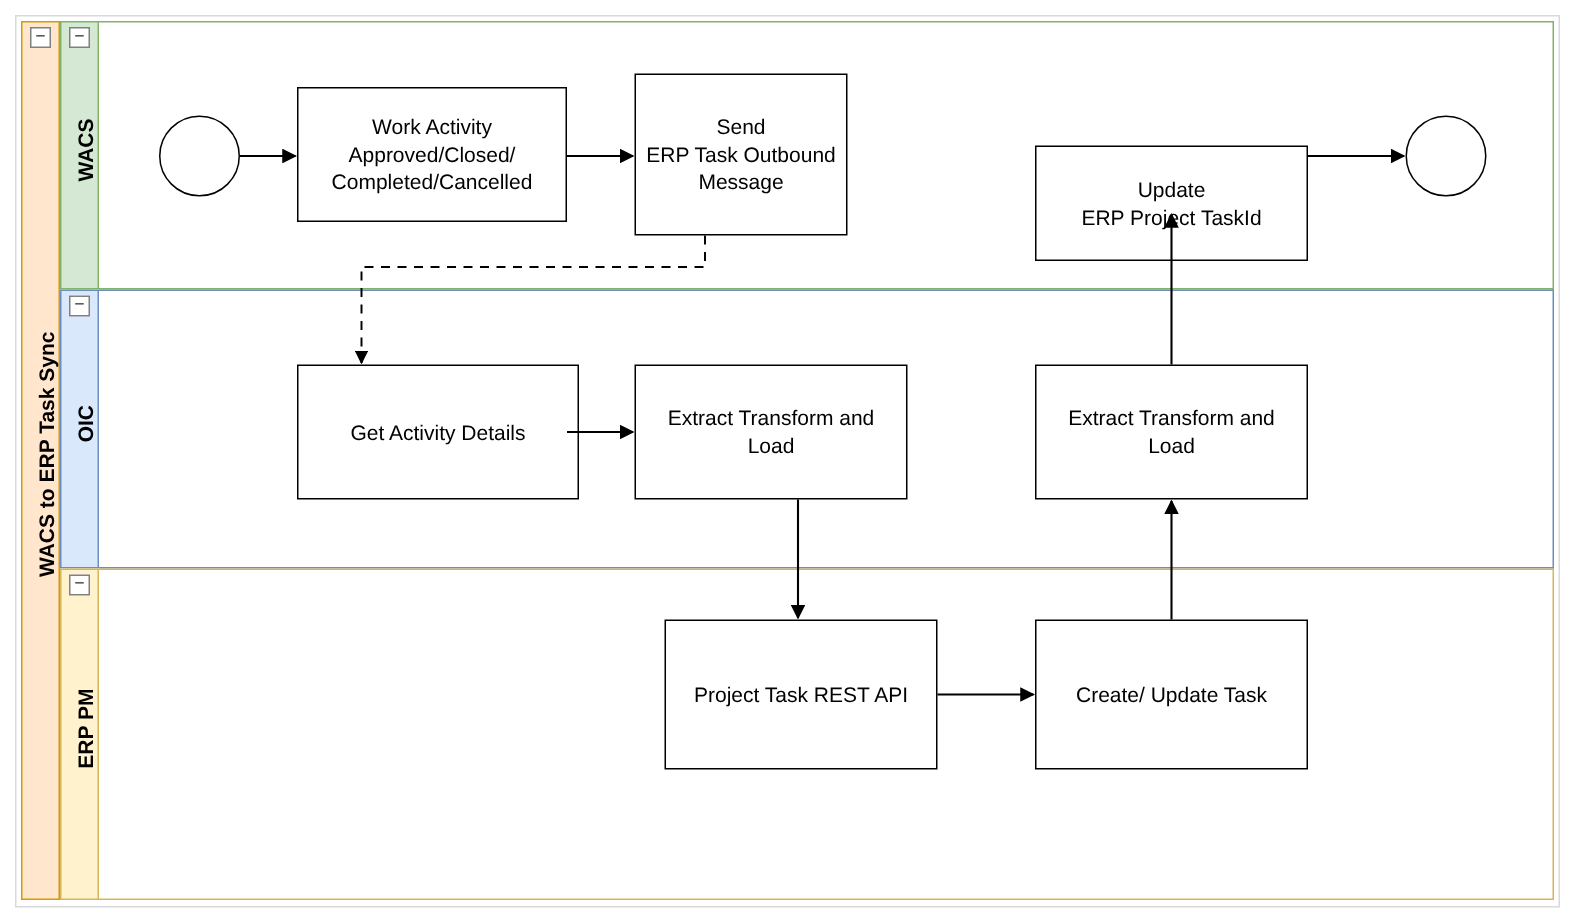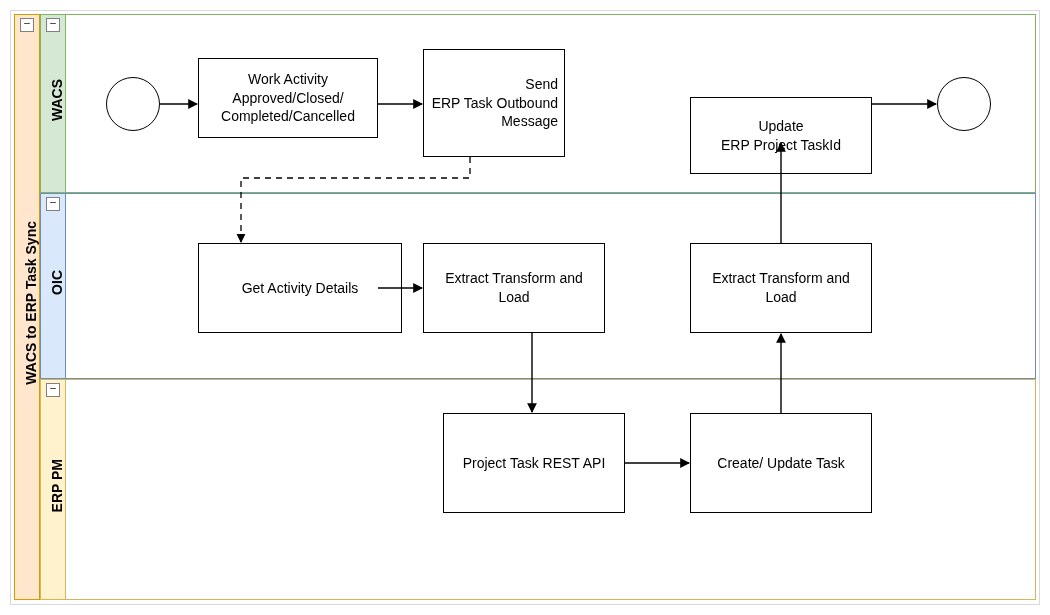--- a/index.html
+++ b/index.html
@@ -149,37 +149,37 @@
     <span class="collapse-icon">−</span>
     <span class="vtxt">ERP PM</span>
   </div>
 
   <div class="lane-body wacs"></div>
   <div class="lane-body oic"></div>
   <div class="lane-body erp"></div>
 
   <div class="circle" style="left:106px; top:77px; width:54px; height:54px;"></div>
 
-  <div class="box" style="left:198px; top:58px; width:180px; height:80px;">
+  <div class="box" style="left:198px; top:58px; width:180px; height:90px;">
     <span>Work Activity Approved/Closed/ Completed/Cancelled</span>
   </div>
 
   <div class="box" style="left:423px; top:49px; width:142px; height:108px;">
-    <span style="white-space:pre-line;text-align:right;">Send
+    <span style="white-space:pre-line;">Send
 ERP Task Outbound Message</span>
   </div>
 
   <div class="box" style="left:690px; top:65px; width:182px; height:77px;margin-top:32px;">
     <span style="white-space:pre-line;">Update
 ERP Project TaskId</span>
   </div>
 
   <div class="circle" style="left:937px; top:77px; width:54px; height:54px;"></div>
 
-  <div class="box" style="left:198px; top:243px; width:204px; height:90px;">
+  <div class="box" style="left:198px; top:243px; width:188px; height:90px;">
     <span>Get Activity Details</span>
   </div>
 
   <div class="box" style="left:423px; top:243px; width:182px; height:90px;">
     <span>Extract Transform and Load</span>
   </div>
 
   <div class="box" style="left:690px; top:243px; width:182px; height:90px;">
     <span>Extract Transform and Load</span>
   </div>

